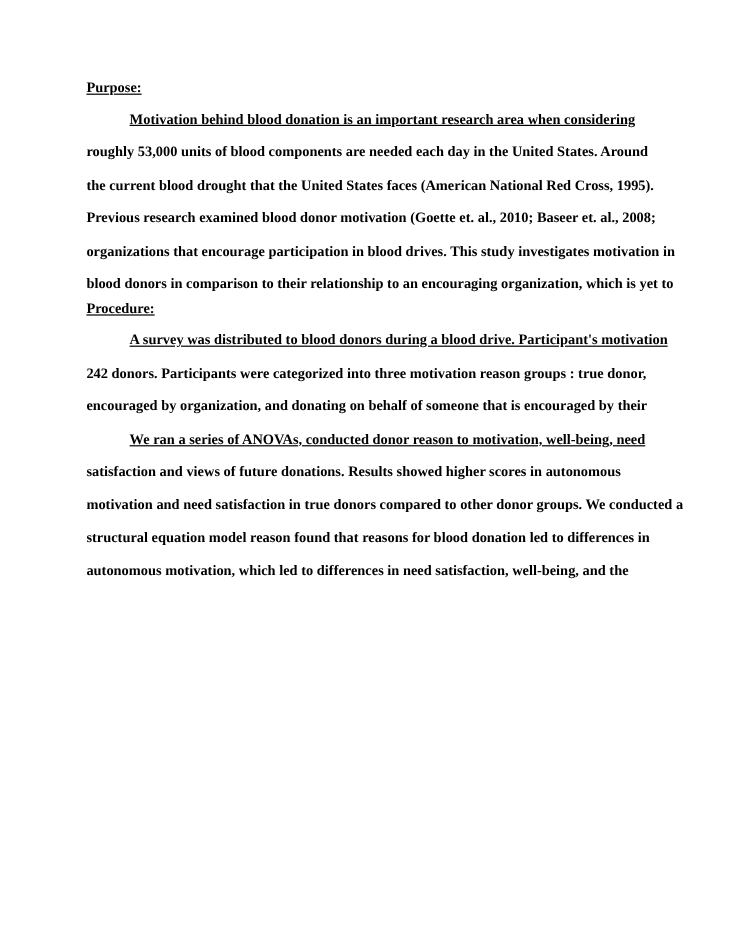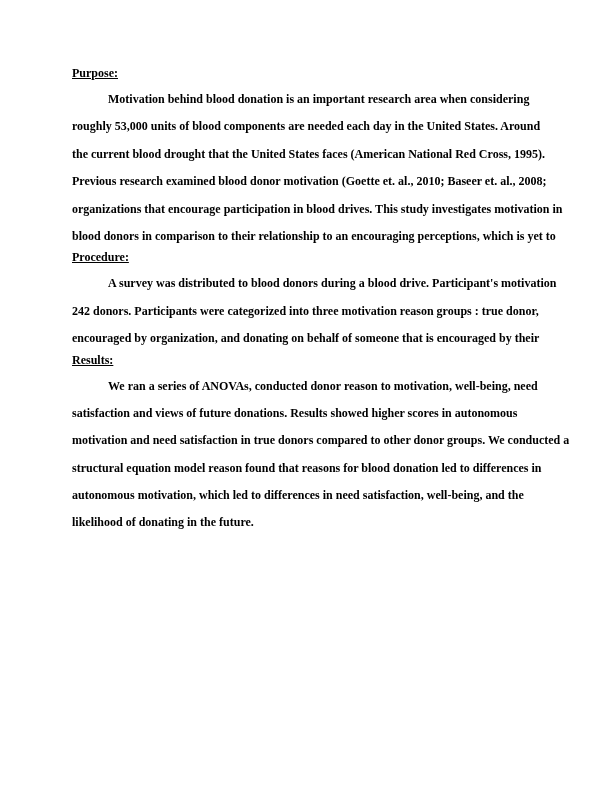--- a/index.html
+++ b/index.html
@@ -8,54 +8,52 @@
       position: absolute; left: 72px; top: 66px; width: 470px;
       font-family: "Liberation Serif", serif; font-size: 12px; color: #000;
       font-weight: bold;
     }
     .heading {
       text-decoration: underline; line-height: 14px; height: 14px;
       margin: 0;
     }
     .para { margin: 0; line-height: 27.4px; }
     .line { display: block; white-space: nowrap; height: 27.4px; }
-    .indent { padding-left: 36px; }
+    .indent { padding-left: 36px; text-decoration: underline; }
     #purpose-heading { margin-bottom: 6px; }
     .sec { margin-top: 0; }
   </style>
 </head>
 <body>
 
 <div class="page">
 
   <div class="sec">
     <p class="heading" id="purpose-heading">Purpose:</p>
     <p class="para">
       <span class="line indent">Motivation behind blood donation is an important research area when considering</span>
       <span class="line">roughly 53,000 units of blood components are needed each day in the United States. Around</span>
       <span class="line">the current blood drought that the United States faces (American National Red Cross, 1995).</span>
       <span class="line">Previous research examined blood donor motivation (Goette et. al., 2010; Baseer et. al., 2008;</span>
       <span class="line">organizations that encourage participation in blood drives. This study investigates motivation in</span>
-      <span class="line">blood donors in comparison to their relationship to an encouraging perceptions, which is yet to</span>
+      <span class="line">blood donors in comparison to their relationship to an encouraging organization, which is yet to</span>
     </p>
   </div>
 
   <div class="sec">
     <p class="heading" style="margin-bottom:6px">Procedure:</p>
     <p class="para">
       <span class="line indent">A survey was distributed to blood donors during a blood drive. Participant's motivation</span>
       <span class="line">242 donors. Participants were categorized into three motivation reason groups : true donor,</span>
       <span class="line">encouraged by organization, and donating on behalf of someone that is encouraged by their</span>
     </p>
   </div>
 
   <div class="sec">
-    <p class="heading" style="margin-bottom:6px">Results:</p>
     <p class="para">
       <span class="line indent">We ran a series of ANOVAs, conducted donor reason to motivation, well-being, need</span>
       <span class="line">satisfaction and views of future donations. Results showed higher scores in autonomous</span>
       <span class="line">motivation and need satisfaction in true donors compared to other donor groups. We conducted a</span>
       <span class="line">structural equation model reason found that reasons for blood donation led to differences in</span>
       <span class="line">autonomous motivation, which led to differences in need satisfaction, well-being, and the</span>
-      <span class="line">likelihood of donating in the future.</span>
     </p>
   </div>
 </div>
 
 </body></html>

